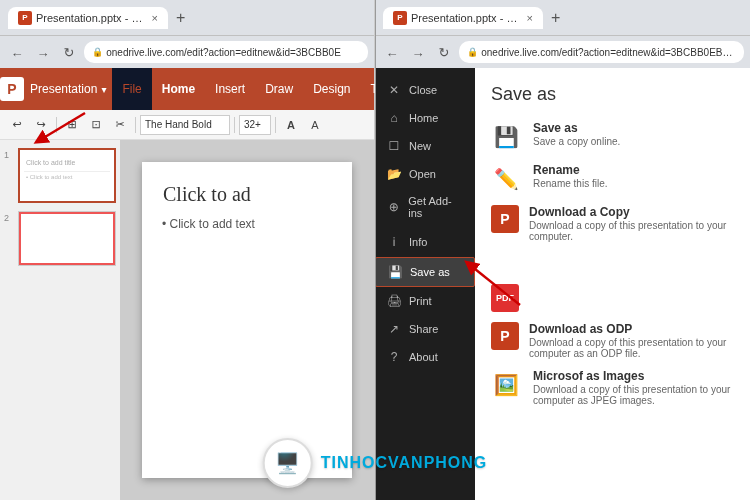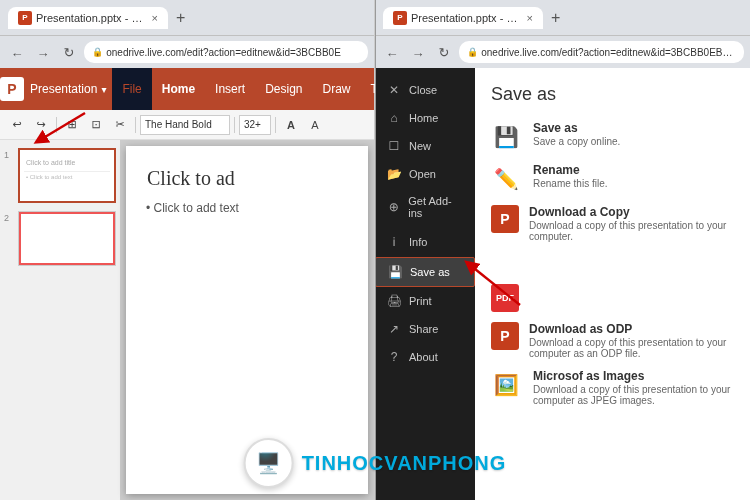--- a/index.html
+++ b/index.html
@@ -259,21 +259,21 @@
       height: 100%;
       border: 2px solid #e55;
     }
 
     .slide-main {
       flex: 1;
       background: #ccc;
       display: flex;
       align-items: flex-end;
       justify-content: center;
-      padding: 6px;
+      padding: 22px;
     }
     .slide-canvas {
       background: white;
       width: 100%;
       height: 100%;
       padding: 20px;
       display: flex;
       flex-direction: column;
       gap: 10px;
       box-shadow: 0 2px 8px rgba(0,0,0,0.3);
@@ -478,22 +478,22 @@
         <div class="pp-logo">P</div>
       </div>
       <div class="ribbon-title">
         <span>Presentation</span>
         <span style="font-size:10px;margin-left:4px;">▾</span>
       </div>
       <div class="ribbon-menu">
         <div class="ribbon-menu-item active">File</div>
         <div class="ribbon-menu-item" style="font-weight:bold;">Home</div>
         <div class="ribbon-menu-item">Insert</div>
+        <div class="ribbon-menu-item">Draw</div>
         <div class="ribbon-menu-item">Design</div>
-        <div class="ribbon-menu-item">Draw</div>
         <div class="ribbon-menu-item">Transitions</div>
         <div class="ribbon-menu-item">Animations</div>
         <div class="ribbon-menu-item">Slide S</div>
       </div>
     </div>
 
     <div class="toolbar">
       <div class="toolbar-btn">↩</div>
       <div class="toolbar-btn">↪</div>
       <div class="toolbar-separator"></div>
@@ -676,16 +676,16 @@
         </marker>
       </defs>
       <line x1="70" y1="55" x2="20" y2="15" stroke="#cc0000" stroke-width="2.5" marker-end="url(#arrowhead-right)"></line>
     </svg>
   </div>
 
   <div class="brand-watermark" style="position:absolute;bottom:12px;left:50%;transform:translateX(-50%);display:flex;align-items:center;gap:8px;z-index:100;">
     <div class="brand-logo-circle">
       <span class="brand-logo-inner">🖥️</span>
     </div>
-    <span class="brand-text" style="font-size:20px;font-weight:900;color:#00aadd;letter-spacing:1px;text-shadow:0 1px 2px rgba(0,0,0,0.2);">TINHOCVANPHONG</span>
+    <span class="brand-text" style="font-size:16px;font-weight:900;color:#00aadd;letter-spacing:1px;text-shadow:0 1px 2px rgba(0,0,0,0.2);">TINHOCVANPHONG</span>
   </div>
 
 </div>
 
 </body></html>

